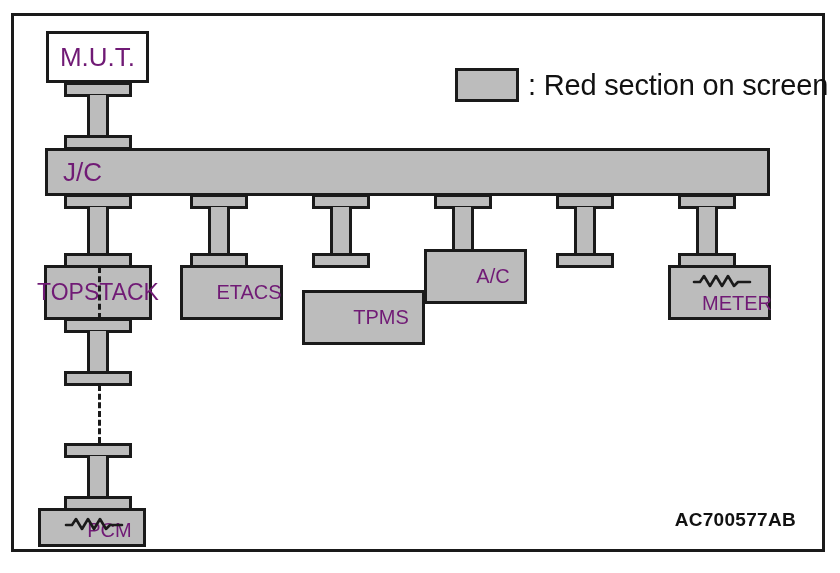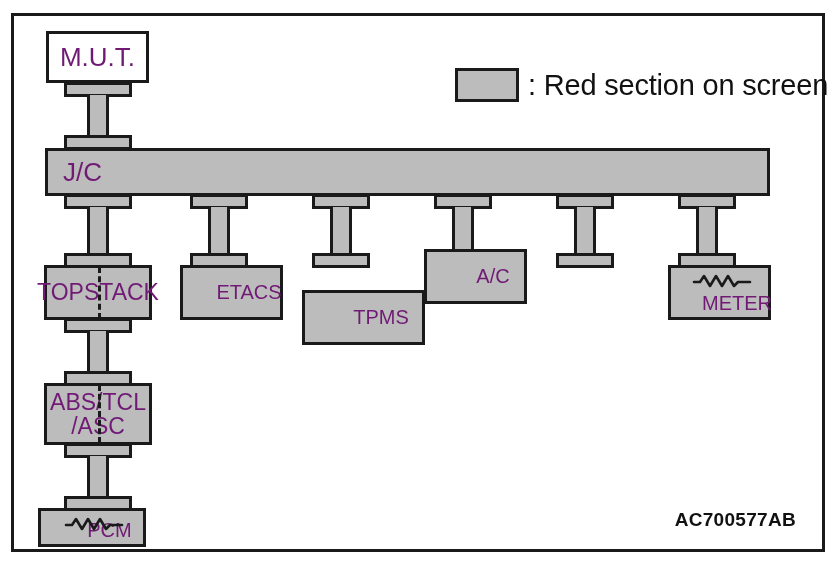--- a/index.html
+++ b/index.html
@@ -137,26 +137,20 @@
       <svg class="zig" width="62" height="16" viewBox="0 0 62 16" style="left:21px;top:5px;">
         <polyline points="2,9 8,9 12,3 18,13 24,3 30,13 36,3 42,13 46,9 58,9" fill="none" stroke="#1a1a1a" stroke-width="2.6" stroke-linejoin="round" stroke-linecap="round"></polyline>
       </svg>
       <span class="lbl">METER</span>
     </div>
 
     <div class="flange" style="left:50px;top:302px;width:68px;height:15px;"></div>
     <div class="stem" style="left:73px;top:315px;width:22px;height:42px;"></div>
     <div class="flange" style="left:50px;top:355px;width:68px;height:15px;"></div>
 
-    <div class="node" style="left:30px;top:367px;width:108px;height:62px;">
-      <div class="two-line t23">
-        <span>ABS/TCL</span>
-        <span>/ASC</span>
-      </div>
-    </div>
 
     <div class="flange" style="left:50px;top:427px;width:68px;height:15px;"></div>
     <div class="stem" style="left:73px;top:440px;width:22px;height:42px;"></div>
     <div class="flange" style="left:50px;top:480px;width:68px;height:15px;"></div>
 
     <div class="node t24 withzig" style="left:24px;top:492px;width:108px;height:39px;">
       <svg class="zig" width="62" height="16" viewBox="0 0 62 16" style="left:23px;top:5px;">
         <polyline points="2,9 8,9 12,3 18,13 24,3 30,13 36,3 42,13 46,9 58,9" fill="none" stroke="#1a1a1a" stroke-width="2.6" stroke-linejoin="round" stroke-linecap="round"></polyline>
       </svg>
       <span class="lbl">PCM</span>

